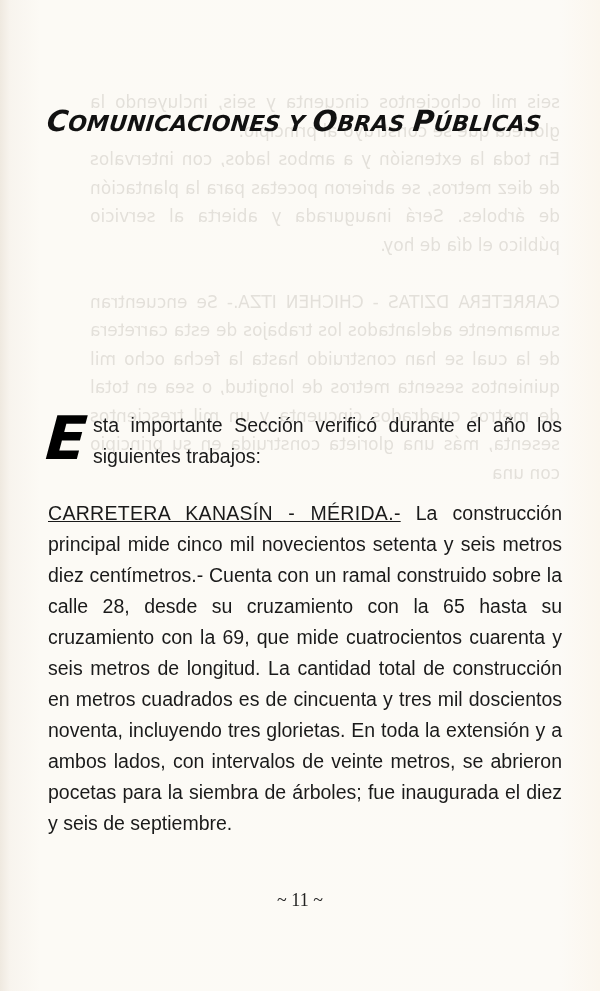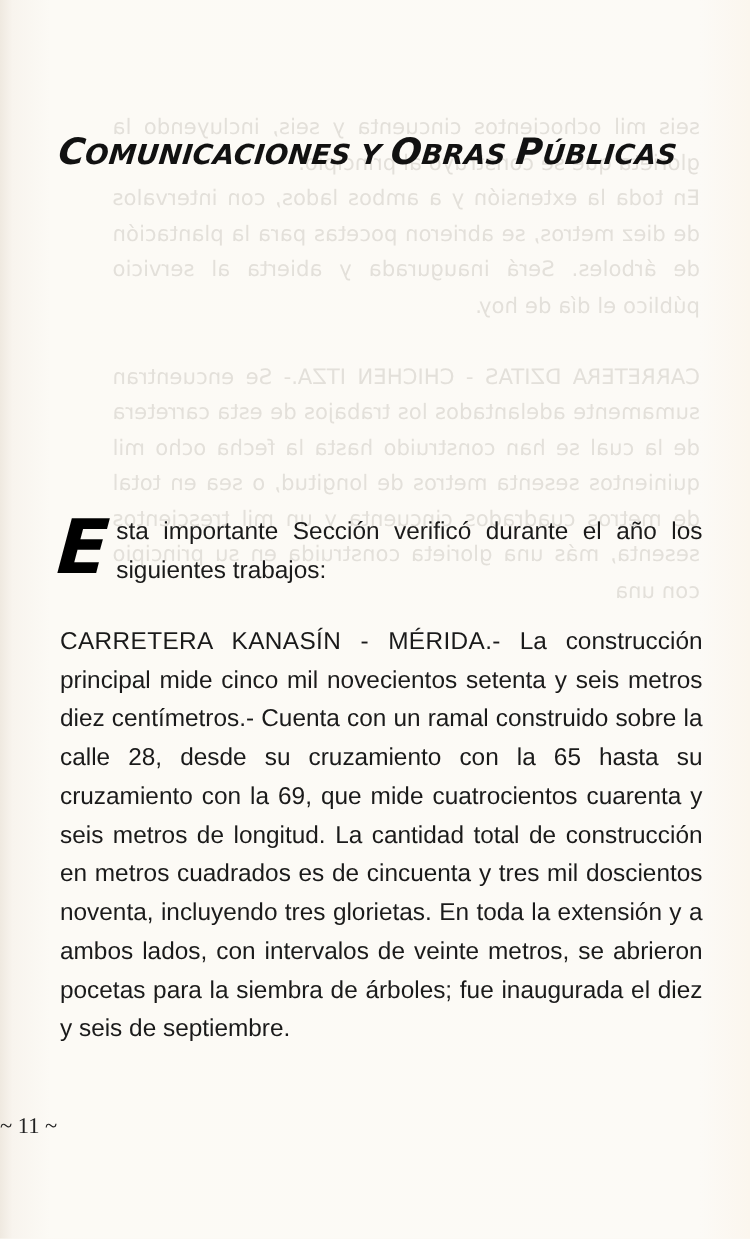--- a/index.html
+++ b/index.html
@@ -81,27 +81,28 @@
       font-style: italic;
       font-size: 60px;
       line-height: 48px;
       height: 50px;
       margin: 4px 6px 0 -2px;
       color: #000;
       transform: skewX(-4deg);
     }
     .heading-inline {
       letter-spacing: 0.3px;
+      text-decoration: underline;
     }
     .page-number {
       position: absolute;
       left: 0;
       width: 600px;
       top: 890px;
-      text-align: left;
+      text-align: center;
       font-family: "Liberation Serif", "DejaVu Serif", serif;
       font-size: 18px;
       color: #222;
     }
   </style>
 </head>
 <body>
 
 <div class="page">
 

